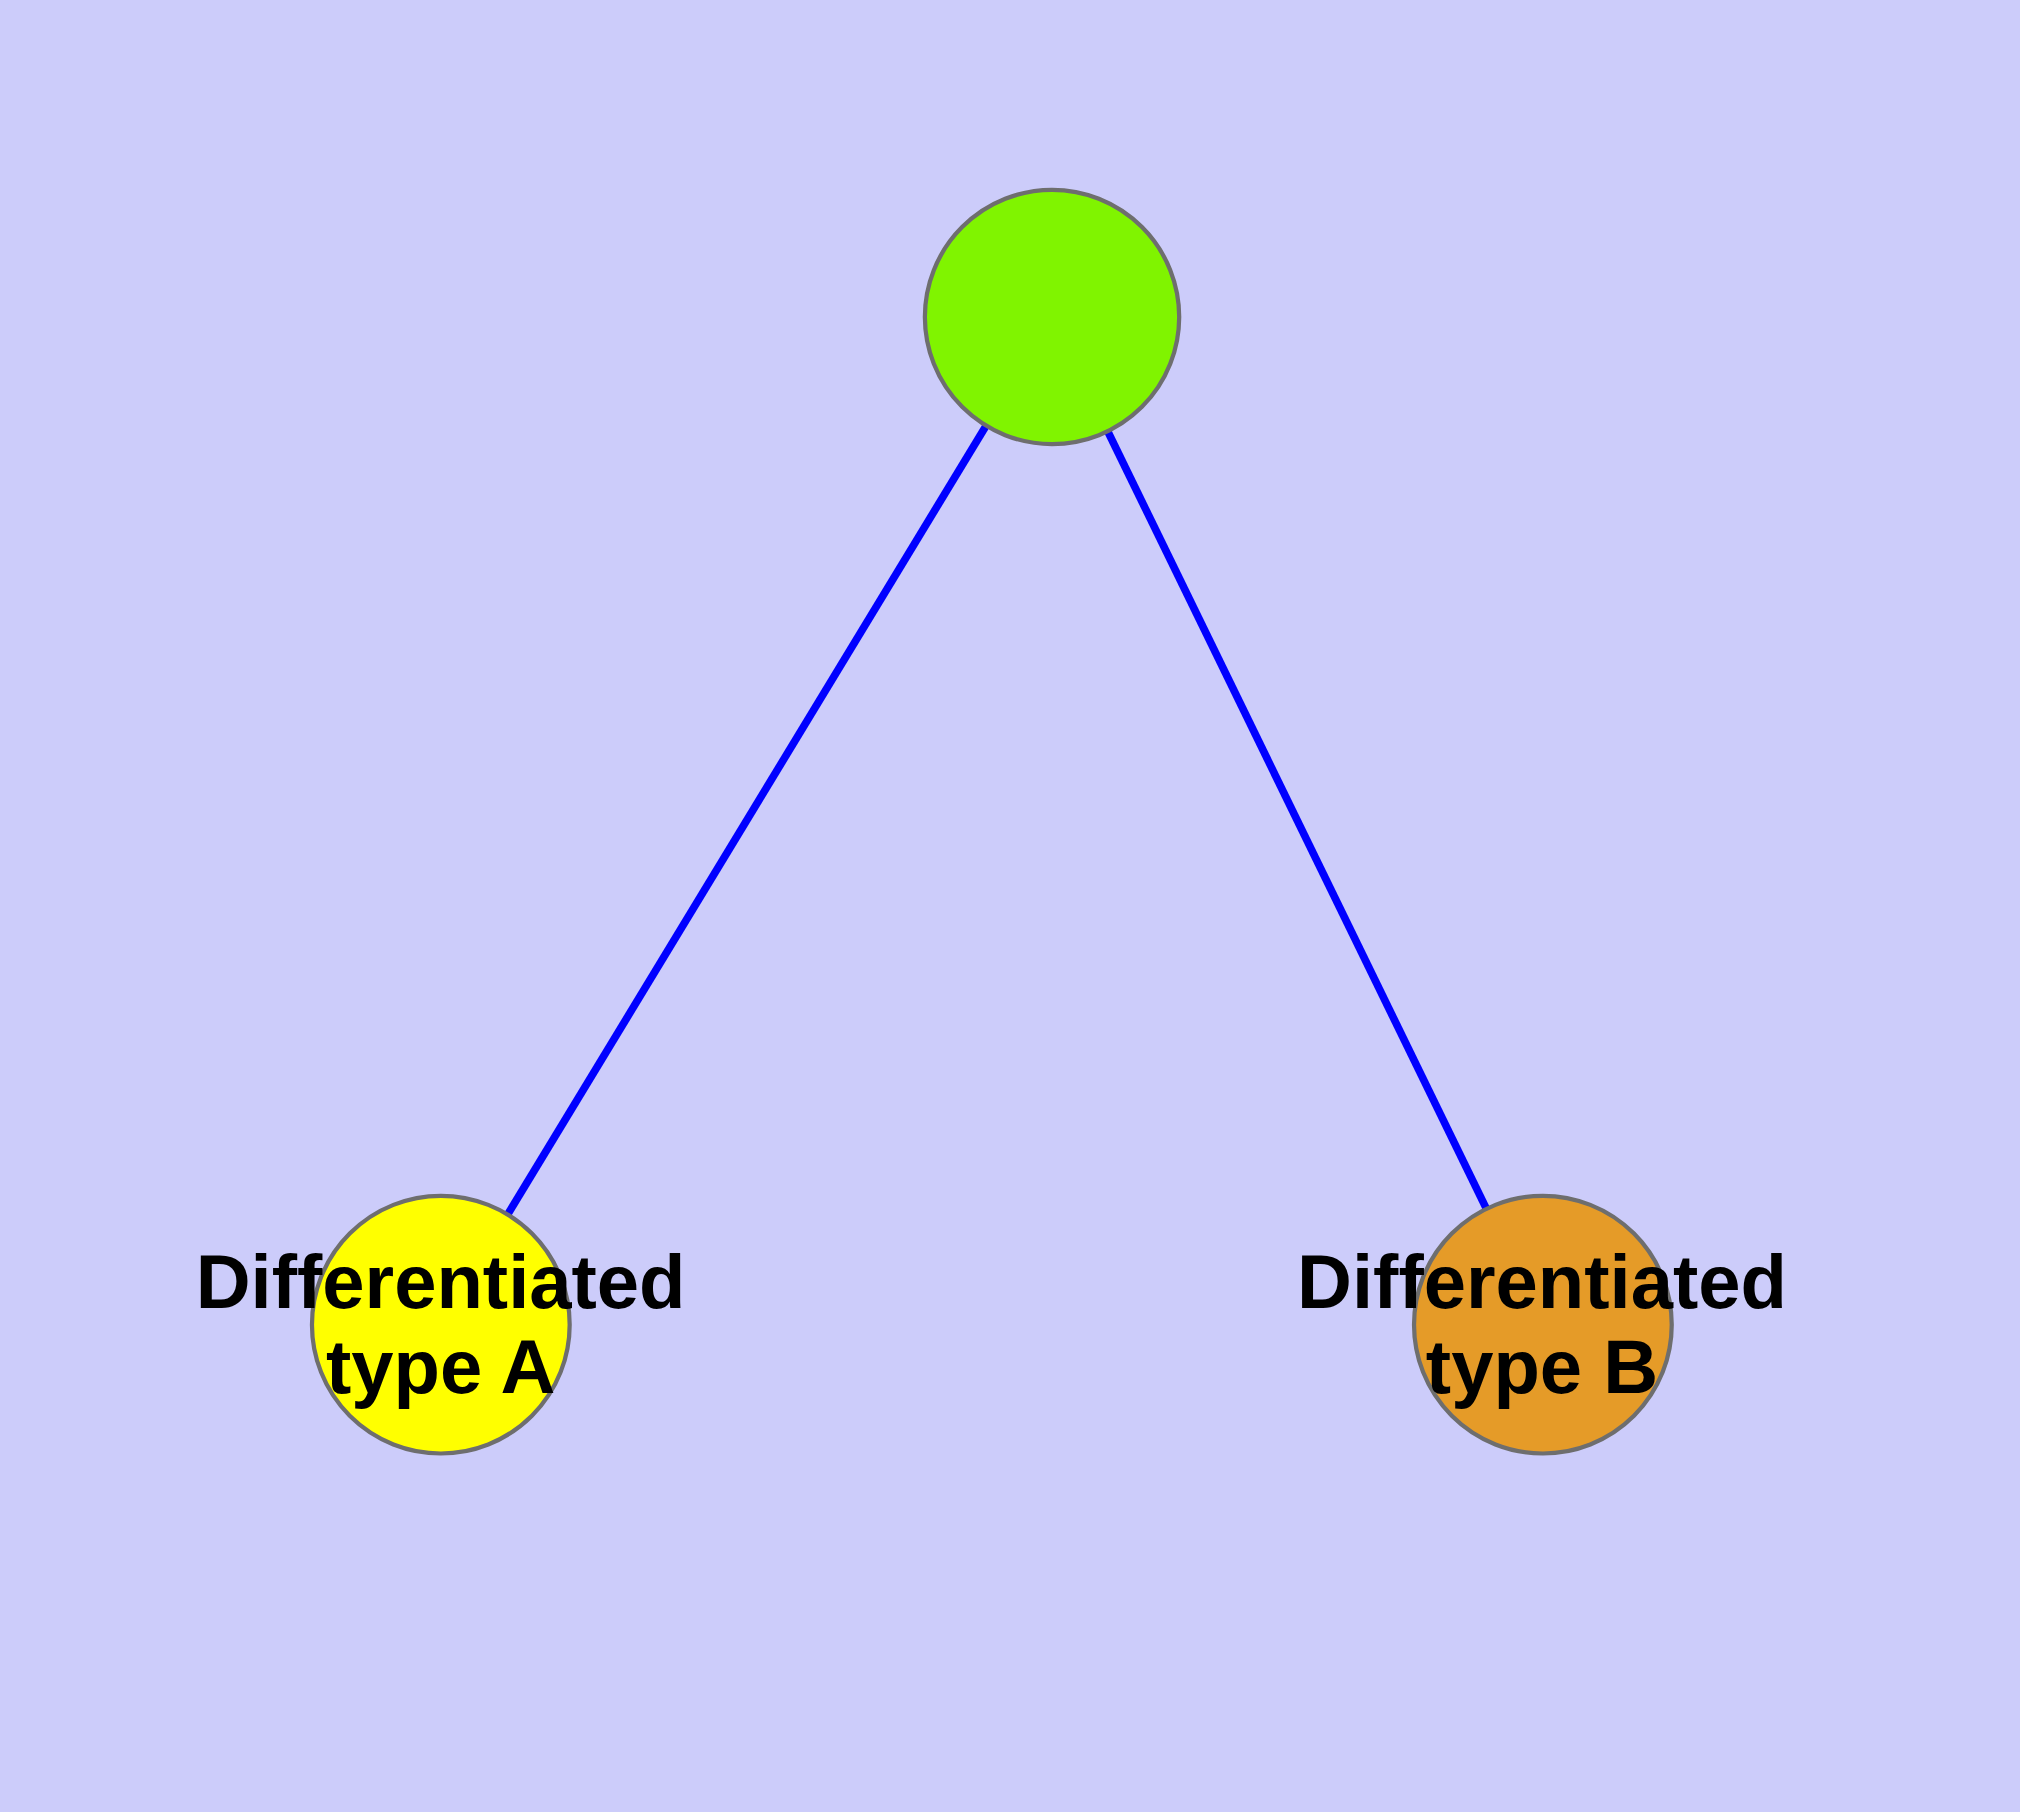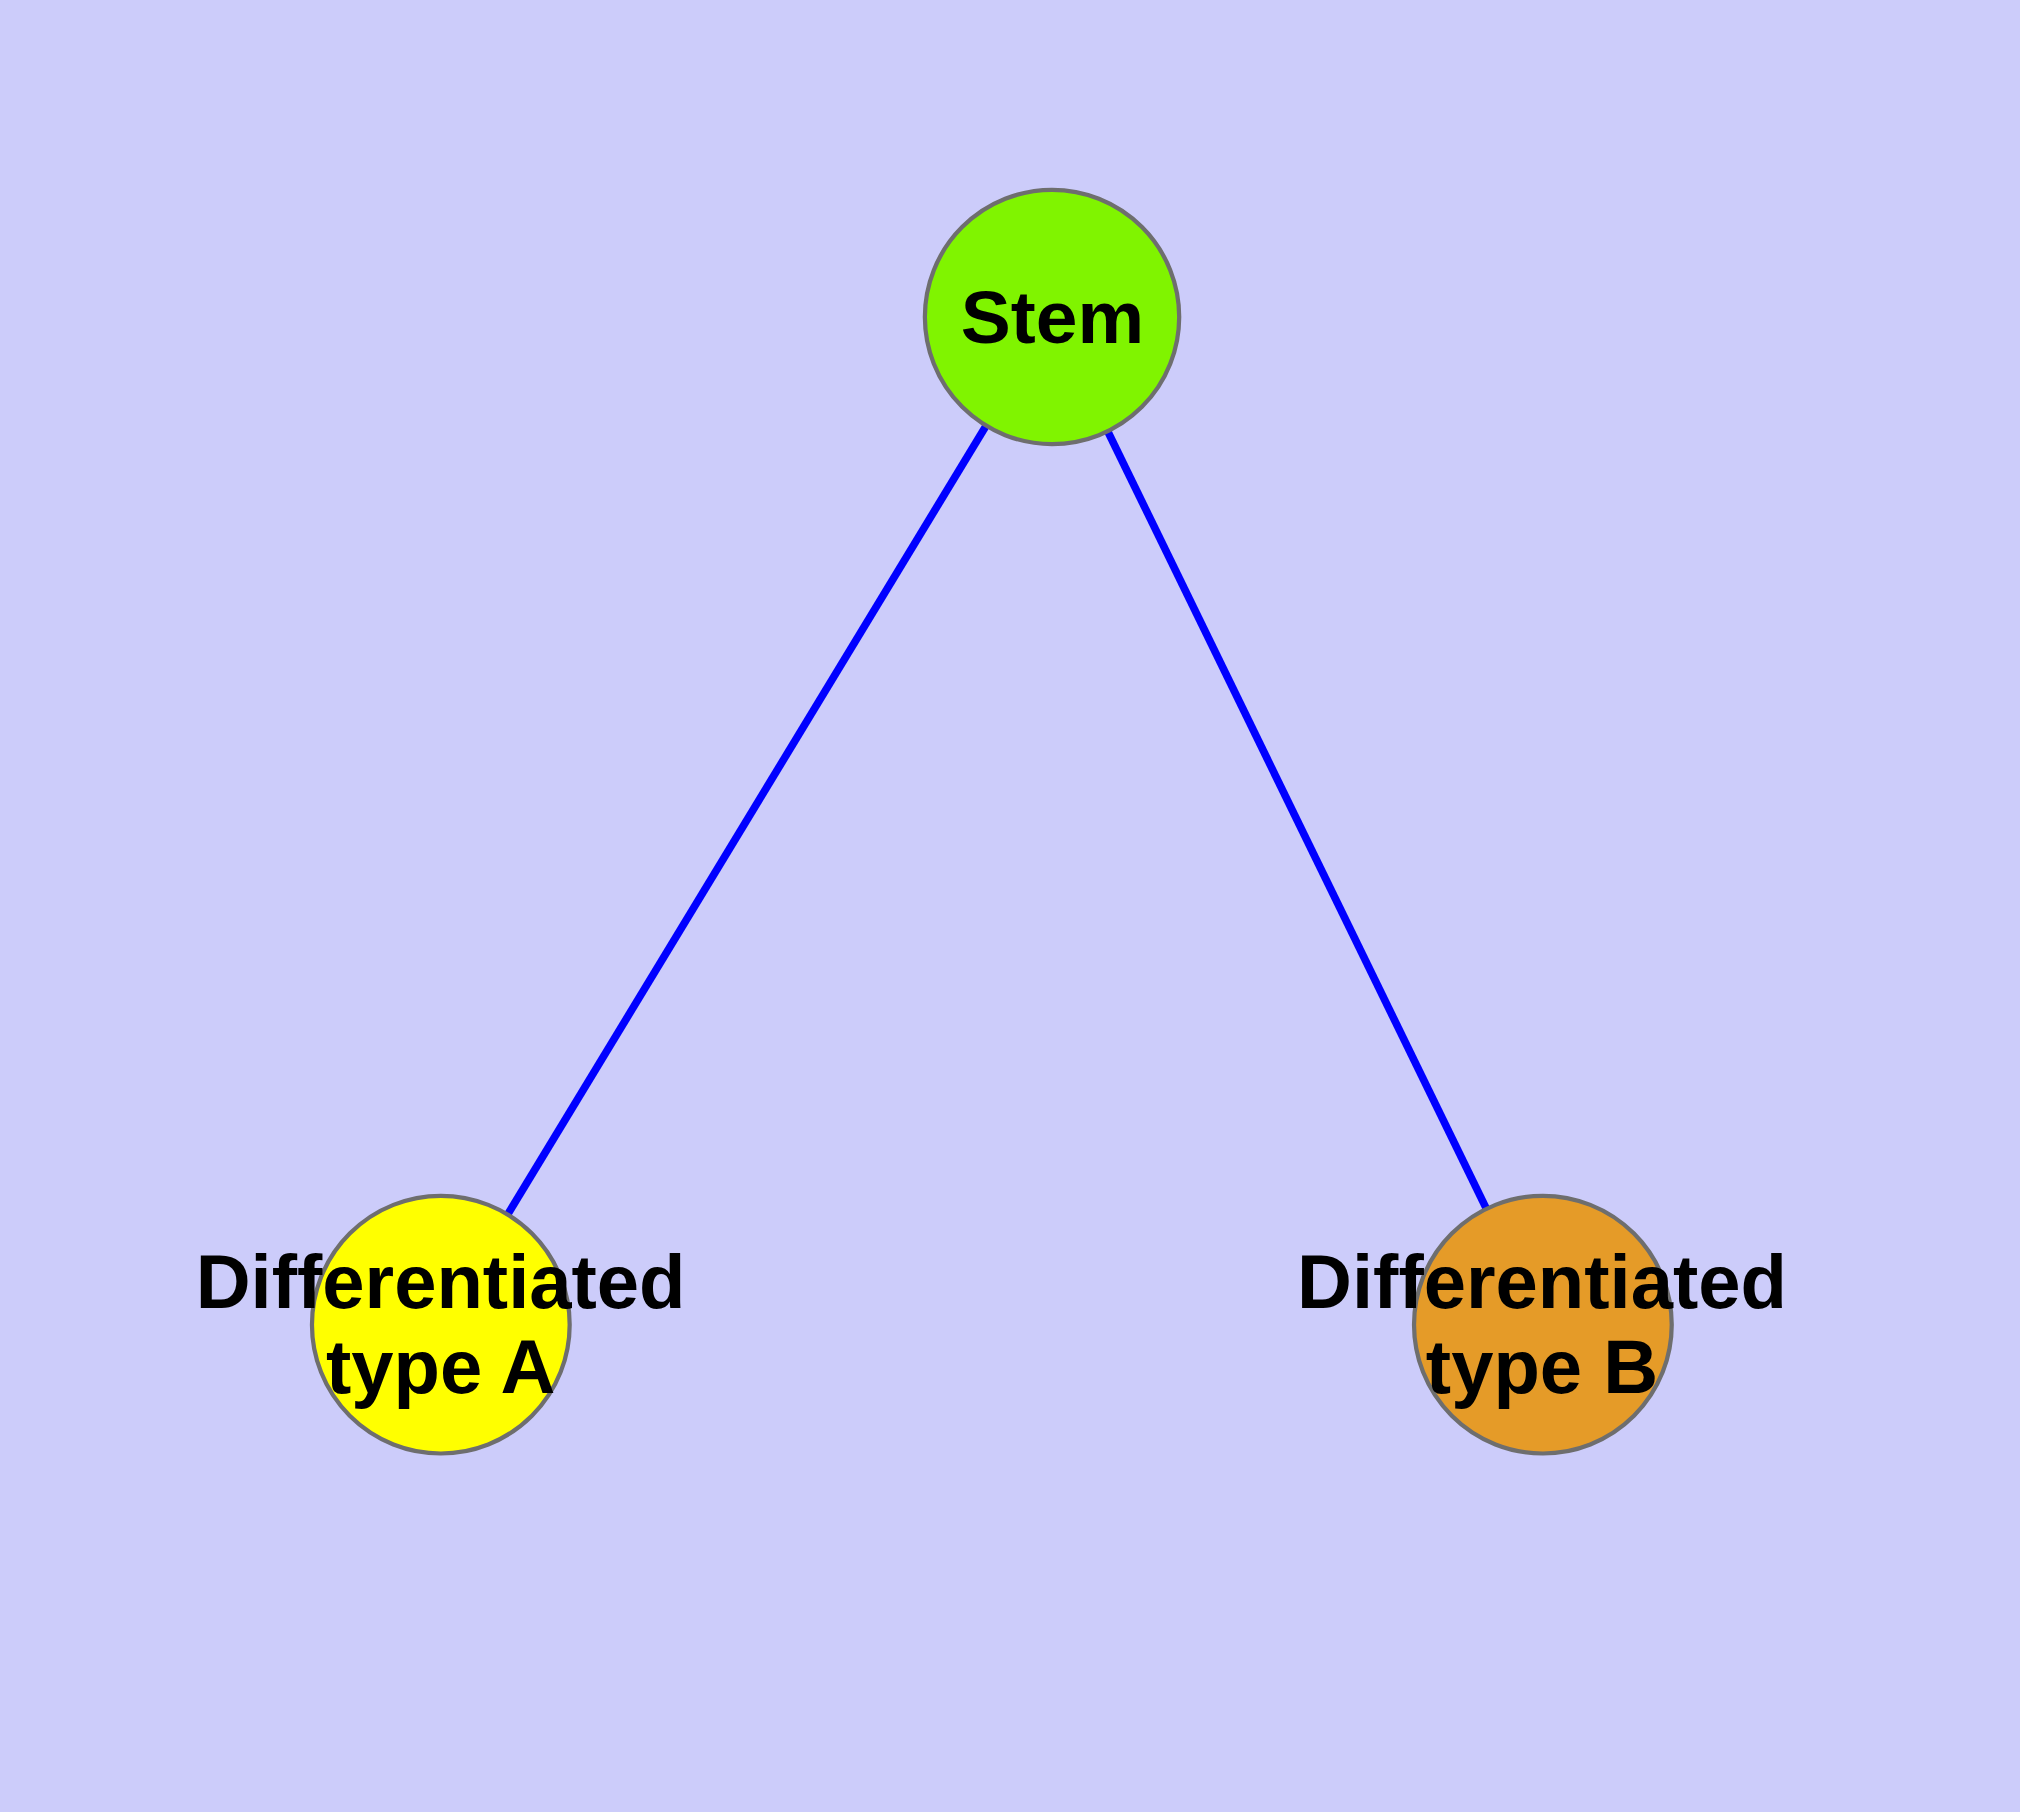--- a/index.html
+++ b/index.html
@@ -70,21 +70,20 @@
       <line x1="1305.7962828187865" y1="507.06179666932144" x2="1754.3280917377165" y2="1428.1400709432553" stroke="#0000ff" stroke-width="9" stroke-linecap="butt"></line>
     </g>
 
     <g>
       <circle cx="1241" cy="374" r="150" fill="#80f400" stroke="#6e6e6e" stroke-width="5"></circle>
       <circle cx="520" cy="1563" r="152" fill="#ffff00" stroke="#6e6e6e" stroke-width="5"></circle>
       <circle cx="1820" cy="1563" r="152" fill="#e59b28" stroke="#6e6e6e" stroke-width="5"></circle>
     </g>
   </svg>
 
-  <div class="node-label" id="label-stem" style="color: rgb(0, 0, 0); left: 798px; top: 275px;">Stem</div>
 
   <div class="node-label" id="label-type-a" style="color: rgb(0, 0, 0); left: -25.4px; top: 1239px;">Differentiated
 type A</div>
 
   <div class="node-label" id="label-type-b" style="color: rgb(0, 0, 0); left: 1076px; top: 1239px;">Differentiated
 type B</div>
 
 </div>
 
 

